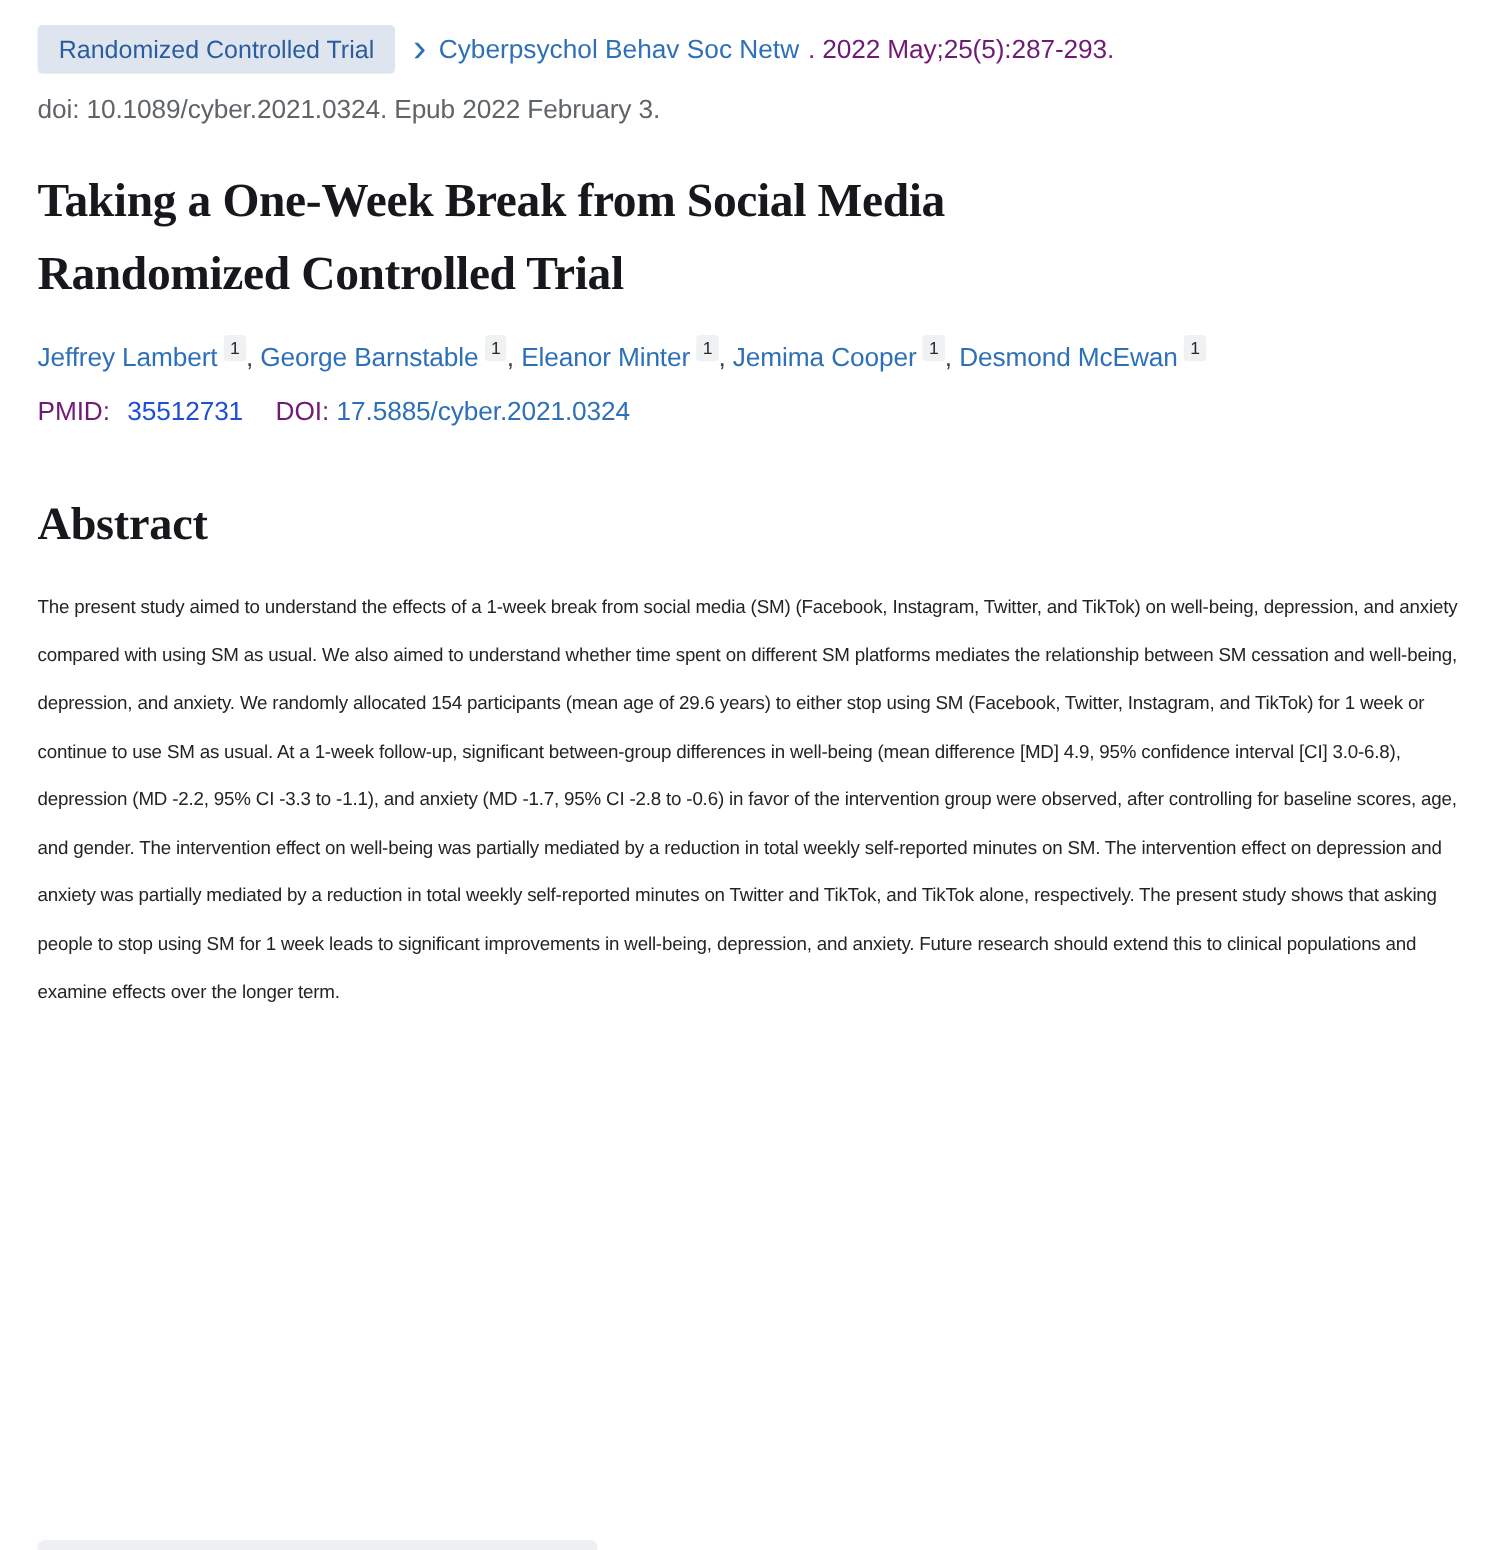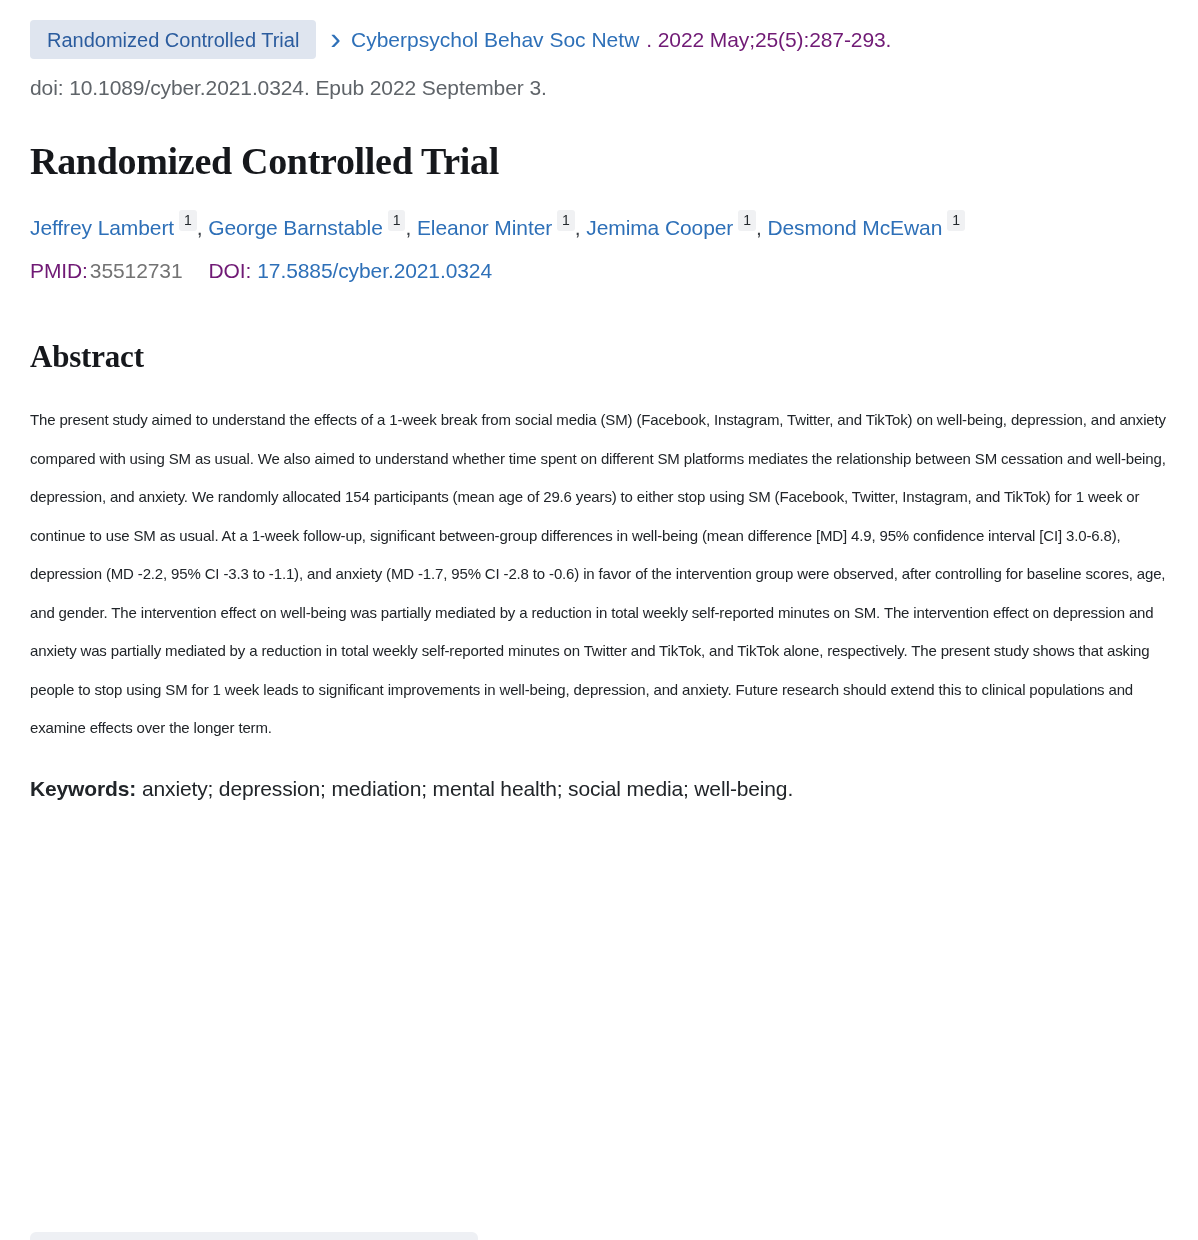--- a/index.html
+++ b/index.html
@@ -78,29 +78,29 @@
   .expand-btn {
     background: none; border: none; padding: 0; margin-left: 16px;
     font-family: inherit; font-size: 21px; color: #4d5156;
     display: inline-flex; align-items: center; cursor: pointer;
   }
   .plus { font-size: 27px; line-height: 1; margin-right: 8px; color: #4d5156; font-weight: 400; }
 
   
   .ids-row { margin-top: 15px; font-size: 21px; letter-spacing: -0.1px; }
   .id-label { color: #701a75; }
-  .id-value { color: #737373; margin-left: 2px; }
+  .id-value { color: #1d4ed8; margin-left: 14px; }
   .doi-label { margin-left: 26px; }
   .doi-link { color: var(--link_blue, #2e70b8); text-decoration: none; margin-left: 6px; cursor: pointer; }
 
   
   .abs-heading {
     font-family: "Liberation Serif", "DejaVu Serif", serif;
     font-weight: 700;
-    font-size: 31px;
+    font-size: 37px;
     color: var(--heading_black, #16181c);
     margin: 56px 0 0 0;
     letter-spacing: -0.2px;
   }
   .abs-text {
     margin: 26px 0 0 0;
     font-size: 15px;
     line-height: 38.5px;
     letter-spacing: -0.15px;
     color: #212529;
@@ -128,34 +128,34 @@
 
 <div class="page">
 
   <div class="cite-row">
     <span class="badge">Randomized Controlled Trial</span>
     <span class="chev">›</span>
     <a class="journal-link">Cyberpsychol Behav Soc Netw</a>
     <span class="cite-tail">. 2022 May;25(5):287-293.</span>
   </div>
 
-  <div class="doi-line">doi: 10.1089/cyber.2021.0324. Epub 2022 September 3.</div>
+  <div class="doi-line">doi: 10.1089/cyber.2021.0324. Epub 2022 February 3.</div>
 
   <h1 class="title">
+      <span>Taking a One-Week Break from Social Media</span>
       <span>Randomized Controlled Trial</span>
     </h1>
 
   <div class="authors"><span><a class="author-link">Jeffrey Lambert</a><sup class="affil-sup">1</sup><span class="author-sep">, </span></span><span><a class="author-link">George Barnstable</a><sup class="affil-sup">1</sup><span class="author-sep">, </span></span><span><a class="author-link">Eleanor Minter</a><sup class="affil-sup">1</sup><span class="author-sep">, </span></span><span><a class="author-link">Jemima Cooper</a><sup class="affil-sup">1</sup><span class="author-sep">, </span></span><span><a class="author-link">Desmond McEwan</a><sup class="affil-sup">1</sup></span></div>
 
 
   <div class="ids-row">
     <span class="id-label">PMID:</span><span class="id-value">35512731</span><span class="id-label doi-label">DOI:</span><a class="doi-link">17.5885/cyber.2021.0324</a>
   </div>
 
   <h2 class="abs-heading">Abstract</h2>
 
   <p class="abs-text">The present study aimed to understand the effects of a 1-week break from social media (SM) (Facebook, Instagram, Twitter, and TikTok) on well-being, depression, and anxiety compared with using SM as usual. We also aimed to understand whether time spent on different SM platforms mediates the relationship between SM cessation and well-being, depression, and anxiety. We randomly allocated 154 participants (mean age of 29.6 years) to either stop using SM (Facebook, Twitter, Instagram, and TikTok) for 1 week or continue to use SM as usual. At a 1-week follow-up, significant between-group differences in well-being (mean difference [MD] 4.9, 95% confidence interval [CI] 3.0-6.8), depression (MD -2.2, 95% CI -3.3 to -1.1), and anxiety (MD -1.7, 95% CI -2.8 to -0.6) in favor of the intervention group were observed, after controlling for baseline scores, age, and gender. The intervention effect on well-being was partially mediated by a reduction in total weekly self-reported minutes on SM. The intervention effect on depression and anxiety was partially mediated by a reduction in total weekly self-reported minutes on Twitter and TikTok, and TikTok alone, respectively. The present study shows that asking people to stop using SM for 1 week leads to significant improvements in well-being, depression, and anxiety. Future research should extend this to clinical populations and examine effects over the longer term.</p>
 
-  <p class="keywords"><strong>Keywords:</strong><span>anxiety; depression; mediation; mental health; social media; well-being.</span></p>
 
 </div>
 
 <div class="partial-bar"></div>
 
 </body></html>

